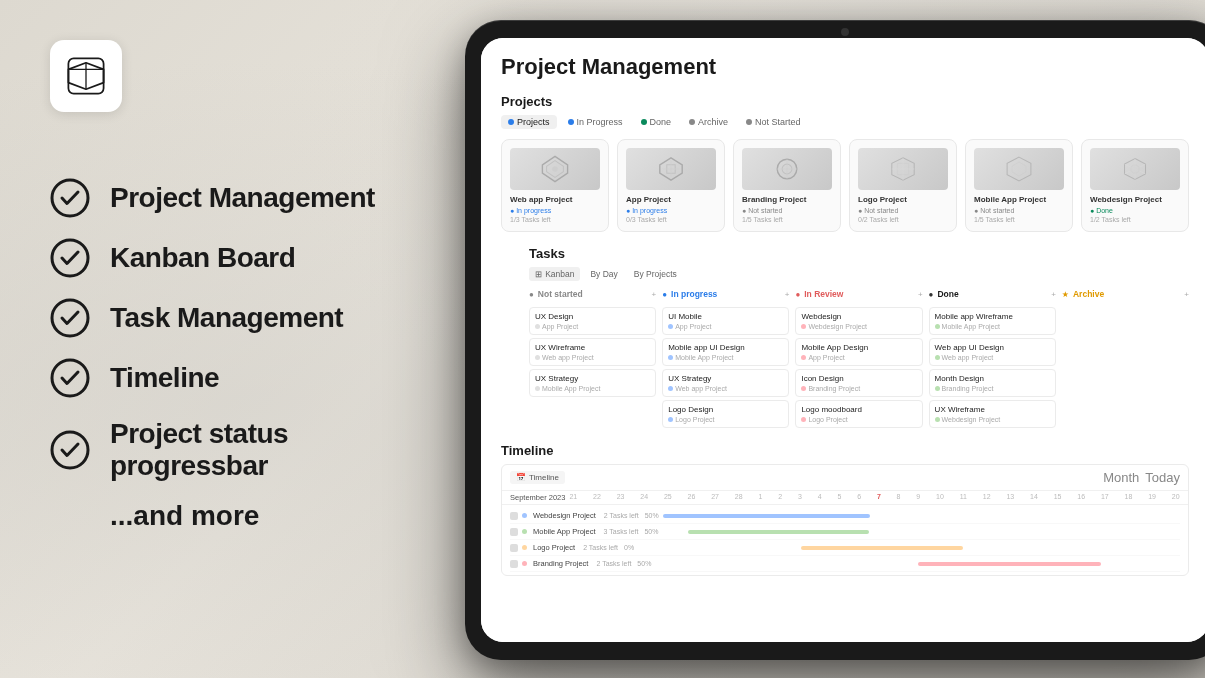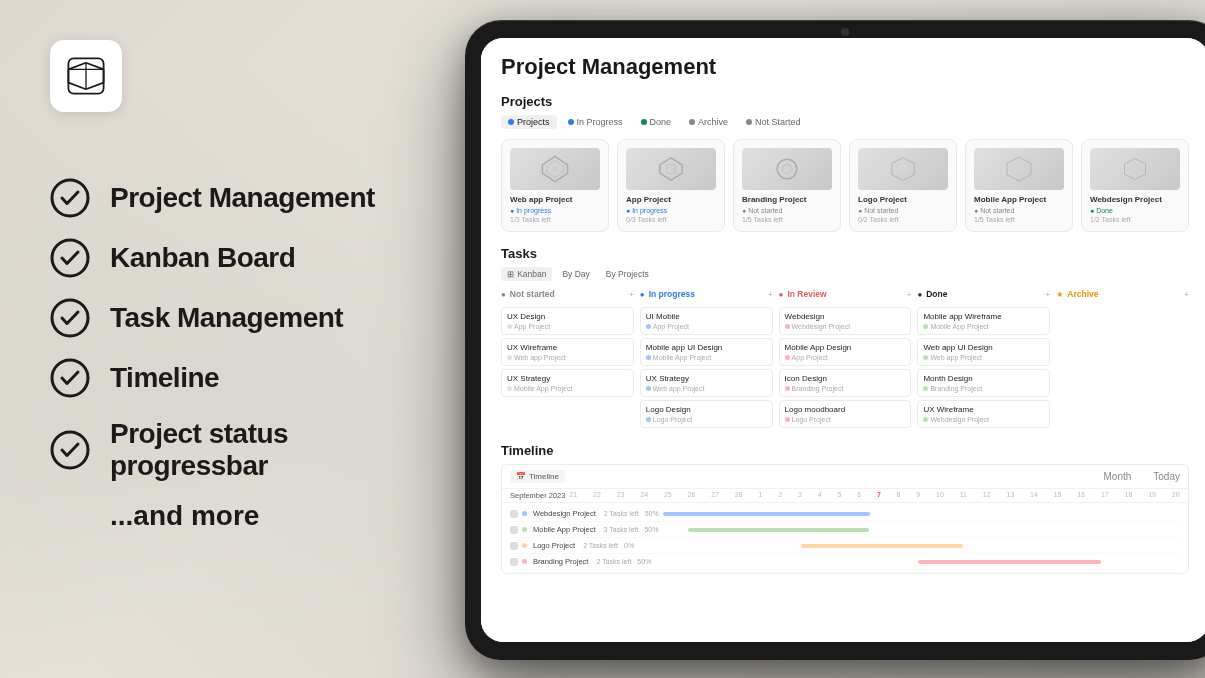--- a/index.html
+++ b/index.html
@@ -267,20 +267,21 @@
     }
 
     .project-tasks {
       font-size: 7px;
       color: #aaa;
     }
 
     
     .tasks-section {
       margin-bottom: 12px;
+      margin-left: 28px;
     }
 
     .tasks-tabs {
       display: flex;
       gap: 4px;
       margin-bottom: 8px;
       align-items: center;
     }
 
     .tasks-tab {
@@ -787,21 +788,21 @@
           </div>
 
           <div class="timeline-section">
             <div class="section-title">Timeline</div>
             <div class="timeline-inner">
               <div class="timeline-tabs">
                 <div class="timeline-tab">
                   <span style="font-size:8px;">📅</span>
                   <span>Timeline</span>
                 </div>
-                <div style="margin-left:auto;display:flex;gap:22px;font-size:10px;color:#888;">
+                <div style="margin-left:auto;display:flex;gap:6px;font-size:13px;color:#888;">
                   <span>Month</span>
                   <span>Today</span>
                 </div>
               </div>
 
               <div style="padding:2px 8px;overflow:hidden;border-bottom:1px solid #f0f0f0;font-size:7px;color:#bbb;display:flex;gap:0;">
                 <span style="font-size:7.5px;color:#555;margin-right:4px;">September 2023</span>
                 <div style="display:flex;flex:1;justify-content:space-between;">
                   <span>21</span>
                     <span>22</span>

